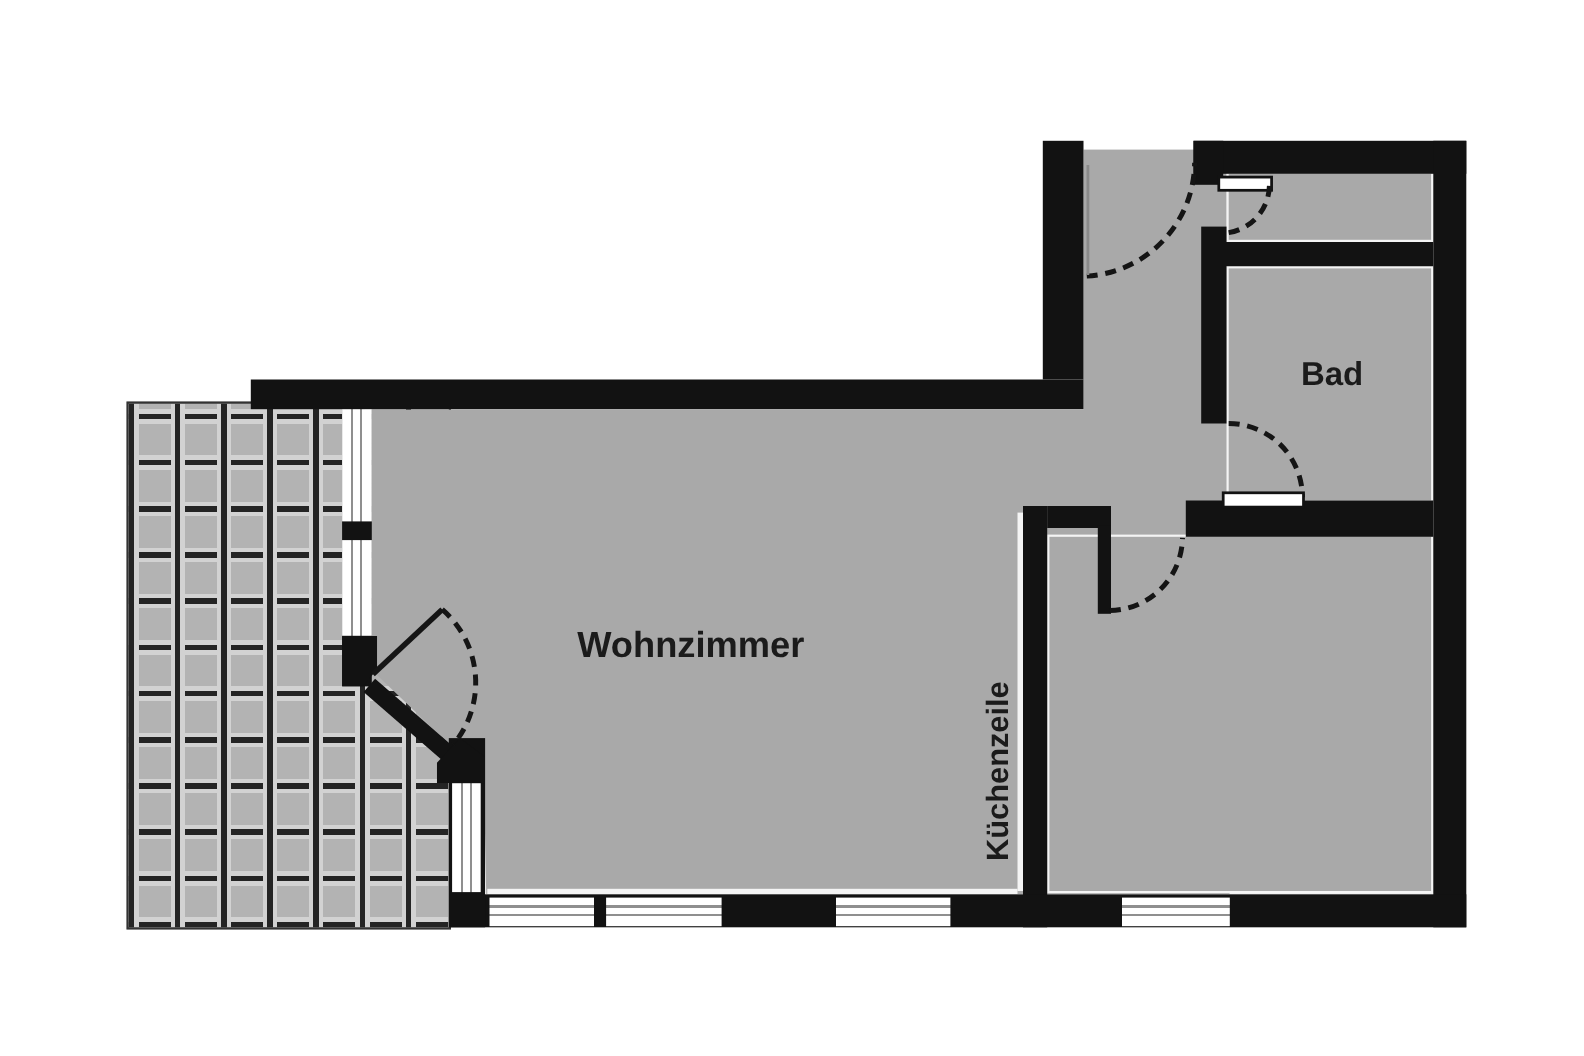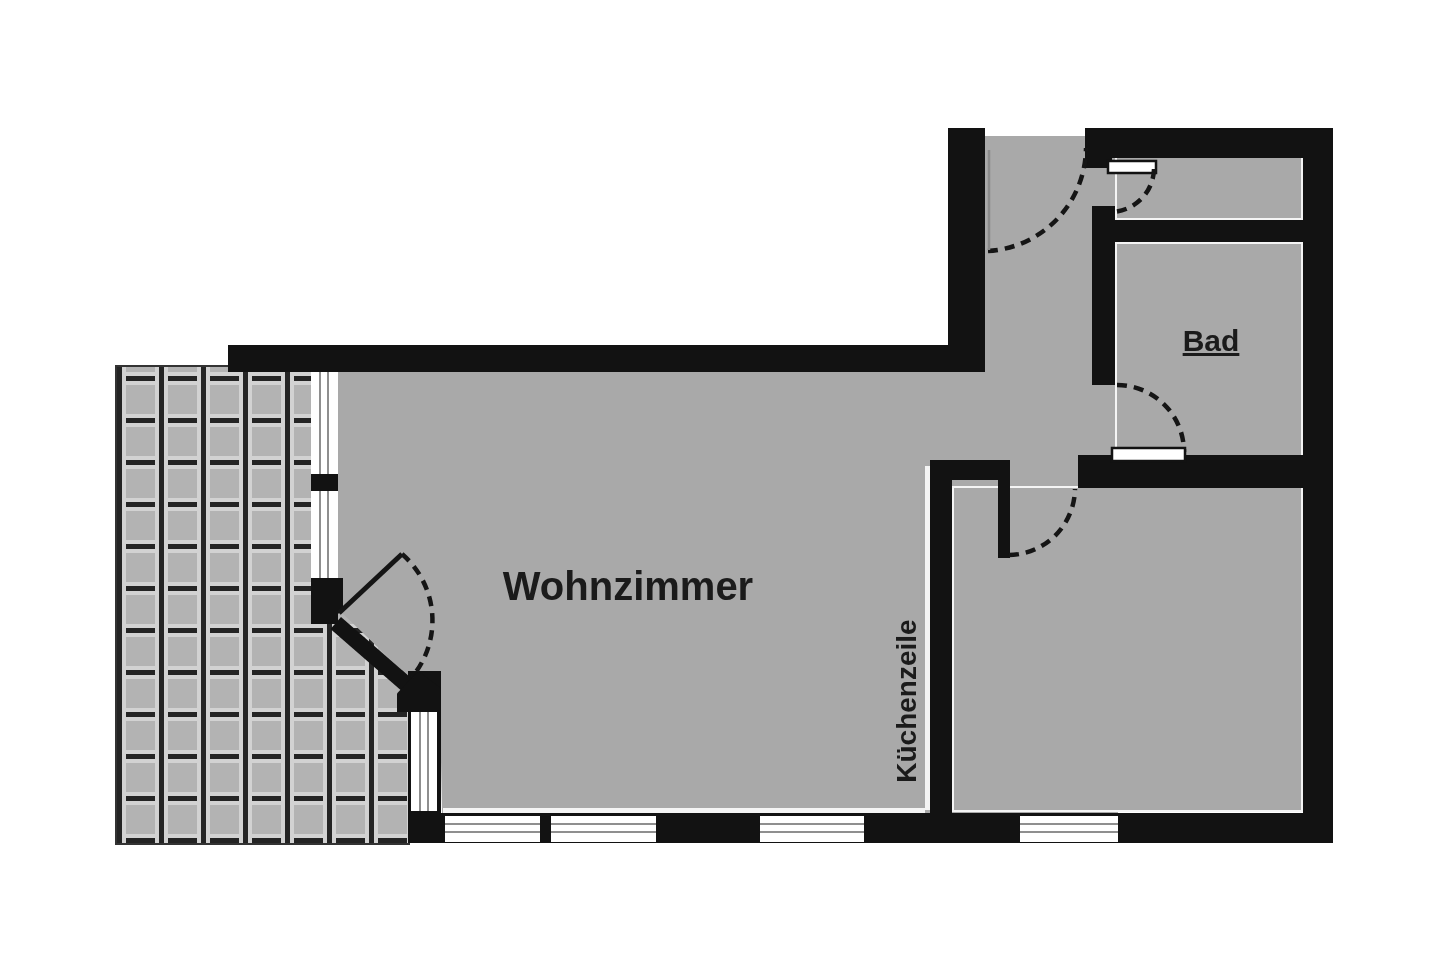--- a/index.html
+++ b/index.html
@@ -33,23 +33,23 @@
           var(--window-glass) 10px 16px, var(--window-line) 16px 18px, var(--window-glass) 18px 100%);}
   .hairline{background:var(--room-outline);}
   
   svg.overlay{position:absolute;left:0;top:0;pointer-events:none;}
   .arc{fill:none;stroke:var(--door-arc);stroke-width:4.5;stroke-dasharray:10 7;}
   .leaf-line{fill:none;stroke:var(--door-arc);stroke-width:5;}
   .leaf-line-thin{fill:none;stroke:#8a8a8a;stroke-width:2.5;}
   .leaf-bar{fill:var(--window-glass);stroke:var(--wall);stroke-width:2.5;}
   
   .room-label{position:absolute;color:var(--text);font-weight:bold;text-align:center;}
-  .lbl-wohnzimmer{left:478px;top:568px;width:300px;font-size:40px;line-height:36px;}
+  .lbl-wohnzimmer{left:478px;top:568px;width:300px;font-size:33px;line-height:36px;}
   .lbl-schlafzimmer{left:983px;top:646px;width:300px;font-size:31px;line-height:34px;}
-  .lbl-bad{left:1136px;top:324px;width:150px;font-size:30px;line-height:33px;text-decoration:underline;}
+  .lbl-bad{left:1136px;top:324px;width:150px;font-size:30px;line-height:33px;}
   .lbl-kuechenzeile{left:807px;top:686px;width:200px;height:30px;font-size:28px;line-height:30px;
                     transform:rotate(-90deg);}
 </style>
 </head>
 <body>
 
 <div class="plan">
 
   <div class="abs tiles" style="left:115px;top:365px;width:295px;height:480px;"></div>
 

